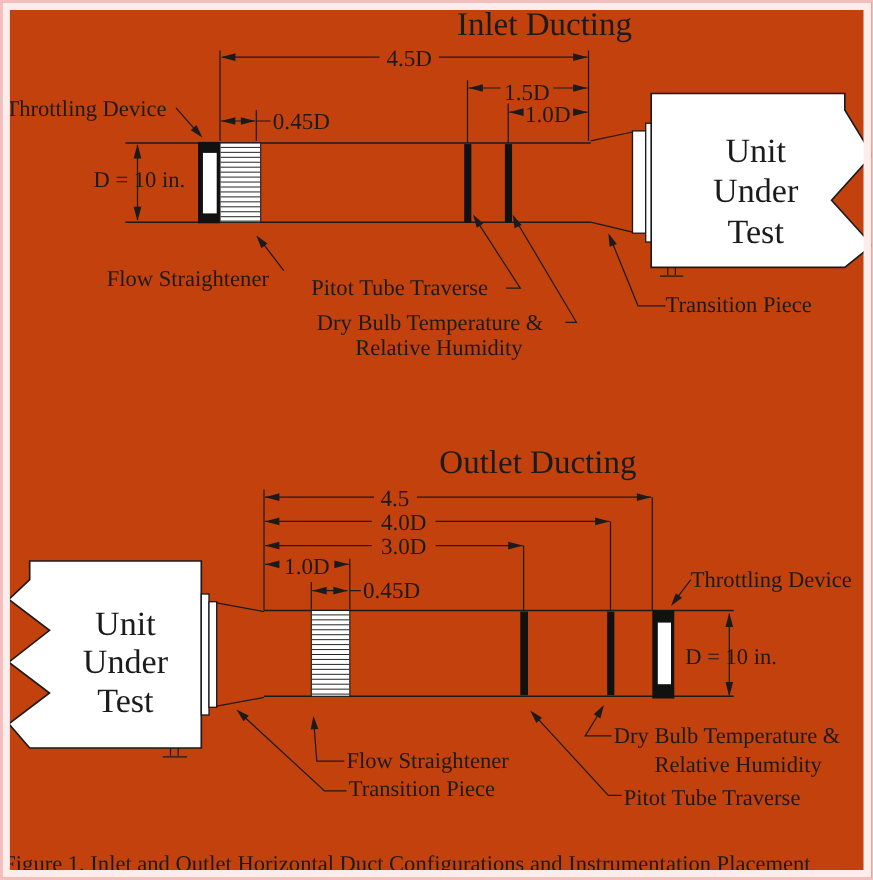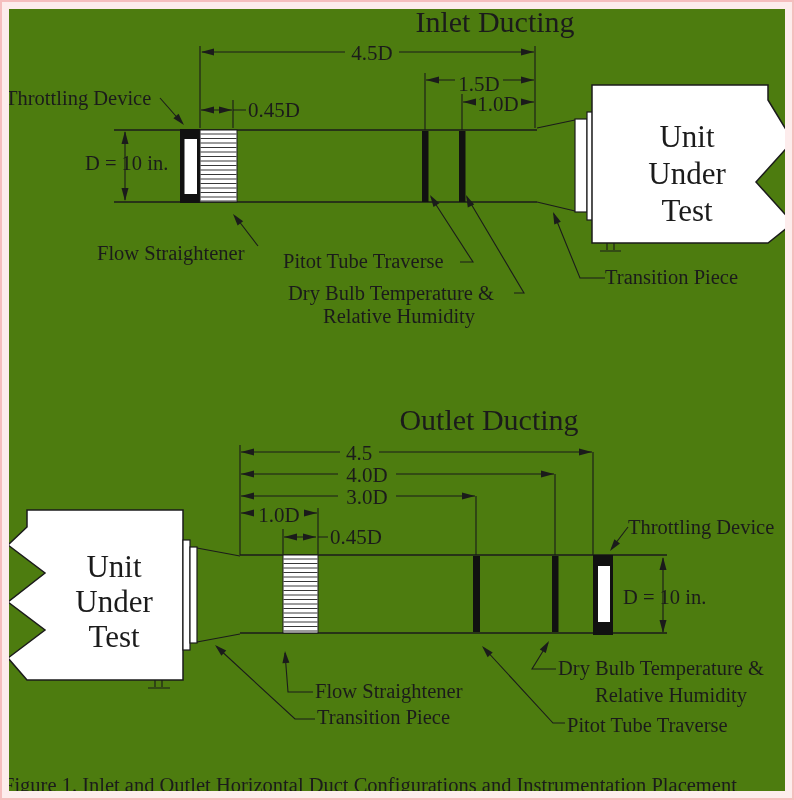--- a/index.html
+++ b/index.html
@@ -1,19 +1,19 @@
 <!DOCTYPE html>
 <html><head>
 <meta charset="utf-8">
 <style>
   html, body { margin: 0; padding: 0; background: #ffffff; }
   .stage {
     position: relative;
     width: 794px; height: 800px;
-    background: #4d7c0f;
+    background: #c2410c;
     overflow: hidden;
     font-family: "Liberation Serif", serif;
   }
   .frame {
     position: absolute; inset: 0;
     border: 2px solid #f5bebe;
     box-shadow: inset 0 0 0 7px #fdecec;
     pointer-events: none;
   }
   svg { position: absolute; left: 0; top: 0; }

